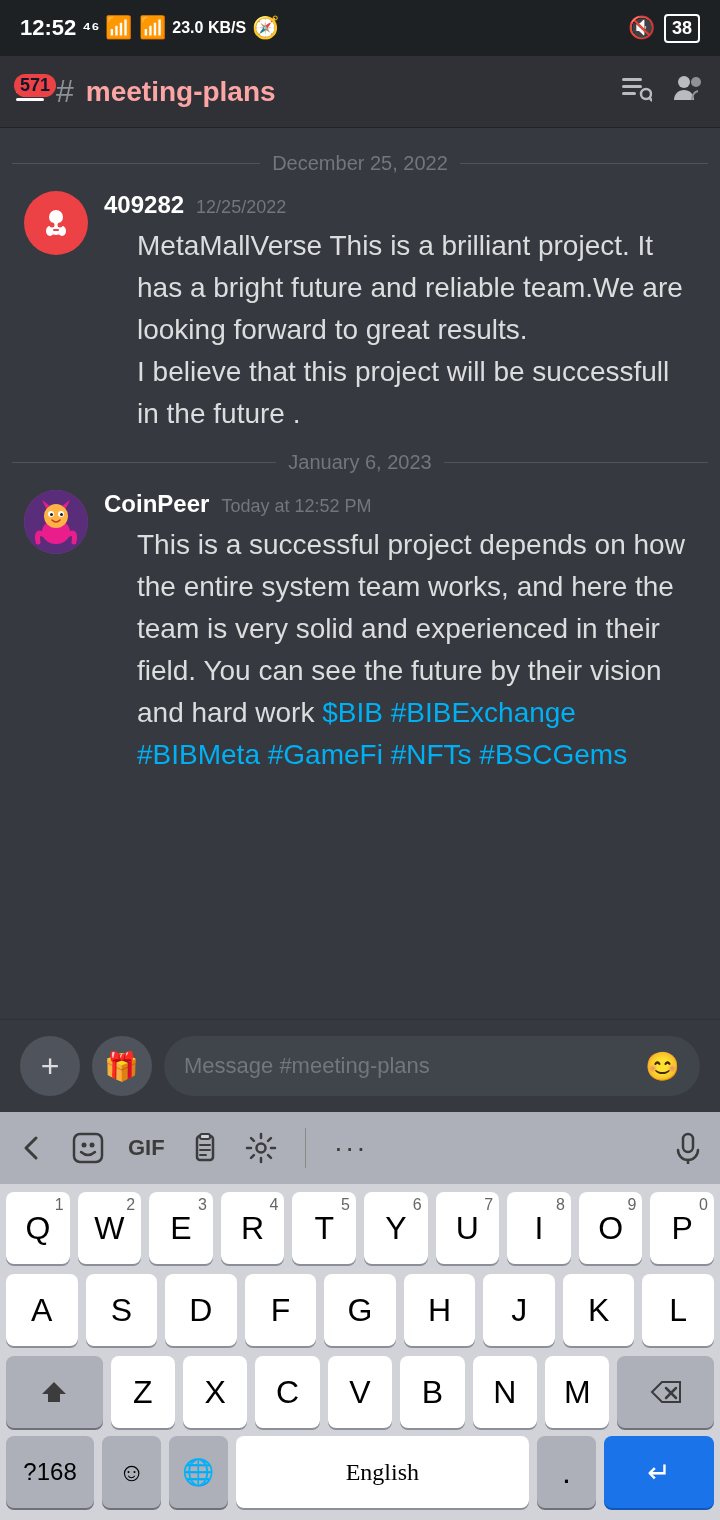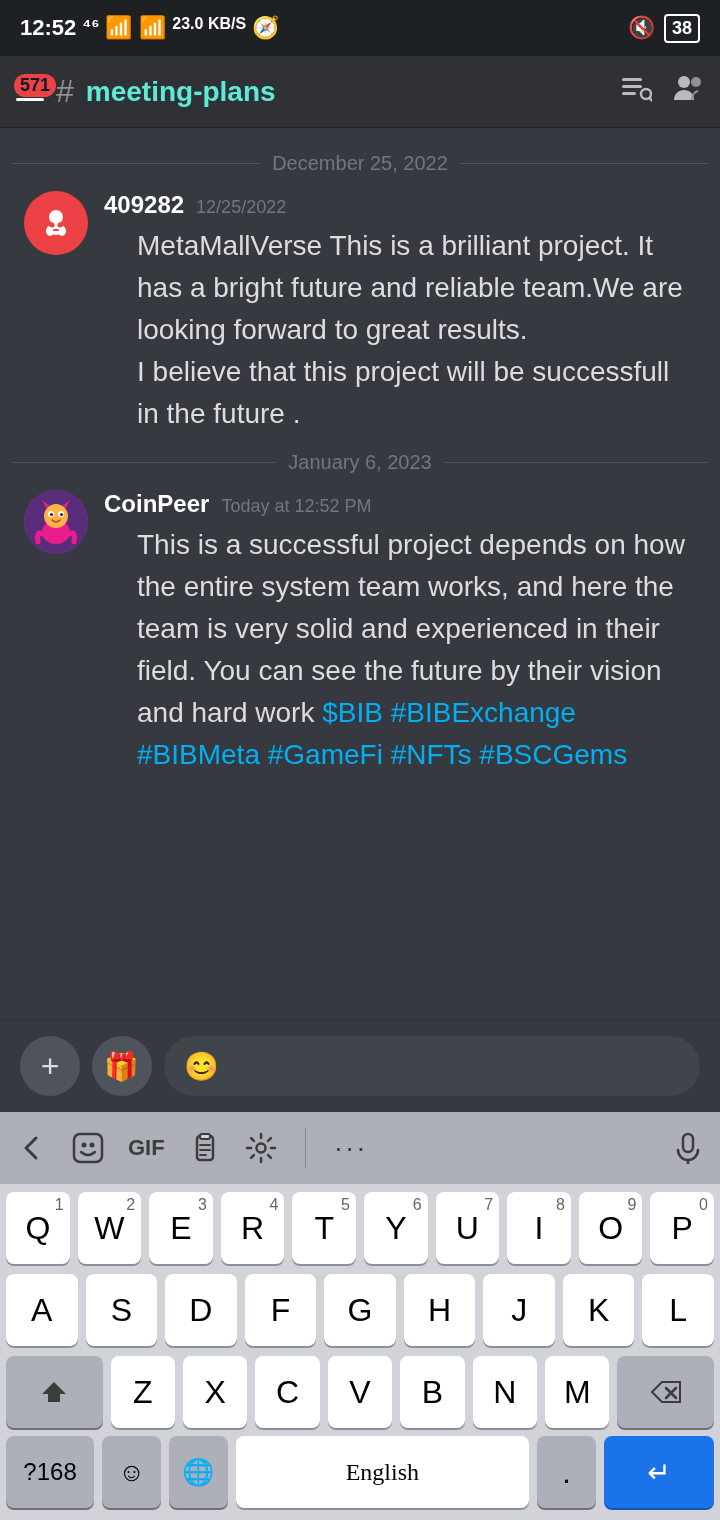--- a/index.html
+++ b/index.html
@@ -22,21 +22,21 @@
       font-weight: 600;
       padding: 8px 20px;
       display: flex;
       align-items: center;
       justify-content: space-between;
       height: 56px;
       flex-shrink: 0;
     }
     .status-left {
       display: flex;
-      align-items: flex-start;
+      align-items: center;
       gap: 6px;
     }
     .status-right {
       display: flex;
       align-items: center;
       gap: 8px;
     }
     .battery-box {
       border: 2px solid #fff;
       border-radius: 4px;
@@ -84,21 +84,21 @@
       text-align: center;
     }
     .channel-hash {
       font-size: 32px;
       color: #8e9297;
       font-weight: 300;
     }
     .channel-name {
       font-size: 28px;
       font-weight: 700;
-      color: #5eead4;
+      color: #fca5a5;
       flex: 1;
     }
     .header-icons {
       display: flex;
       gap: 20px;
       align-items: center;
     }
     .header-icon {
       color: #b9bbbe;
       font-size: 28px;
@@ -485,20 +485,21 @@
 </div>
 
 <div class="input-bar">
   <div class="input-btn">
     <span style="font-size:32px;">+</span>
   </div>
   <div class="input-btn">
     <span>🎁</span>
   </div>
   <div class="input-field-wrapper">
+    <input type="text" class="input-field" placeholder="Message #meeting-plans" style="">
     <span class="emoji-btn">😊</span>
   </div>
 </div>
 
 <div class="keyboard">
 
   <div class="keyboard-toolbar">
     <div class="kb-tool-btn">
       <svg width="32" height="32" viewBox="0 0 32 32" fill="none">
         <polyline points="20,6 10,16 20,26" stroke="#3c3c3c" stroke-width="3" stroke-linecap="round" stroke-linejoin="round" fill="none"></polyline>

